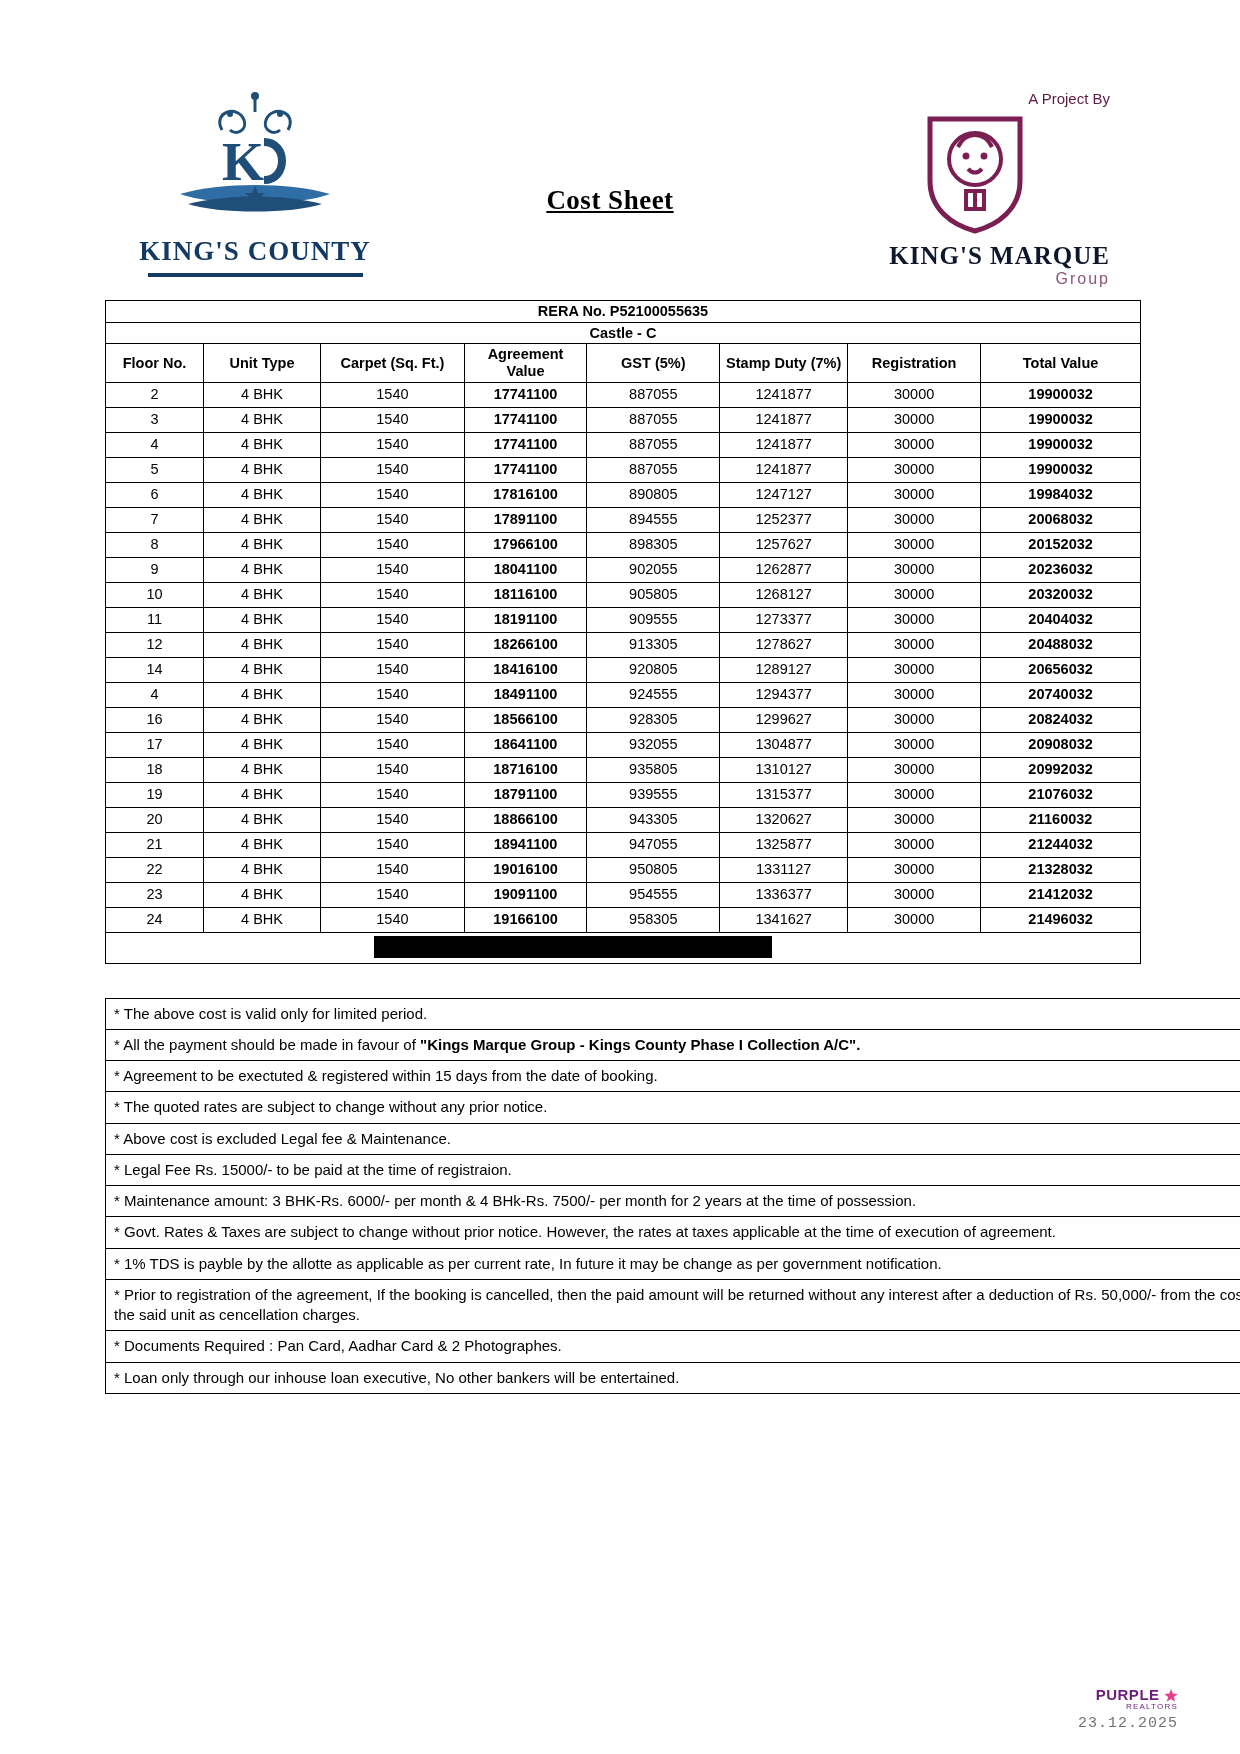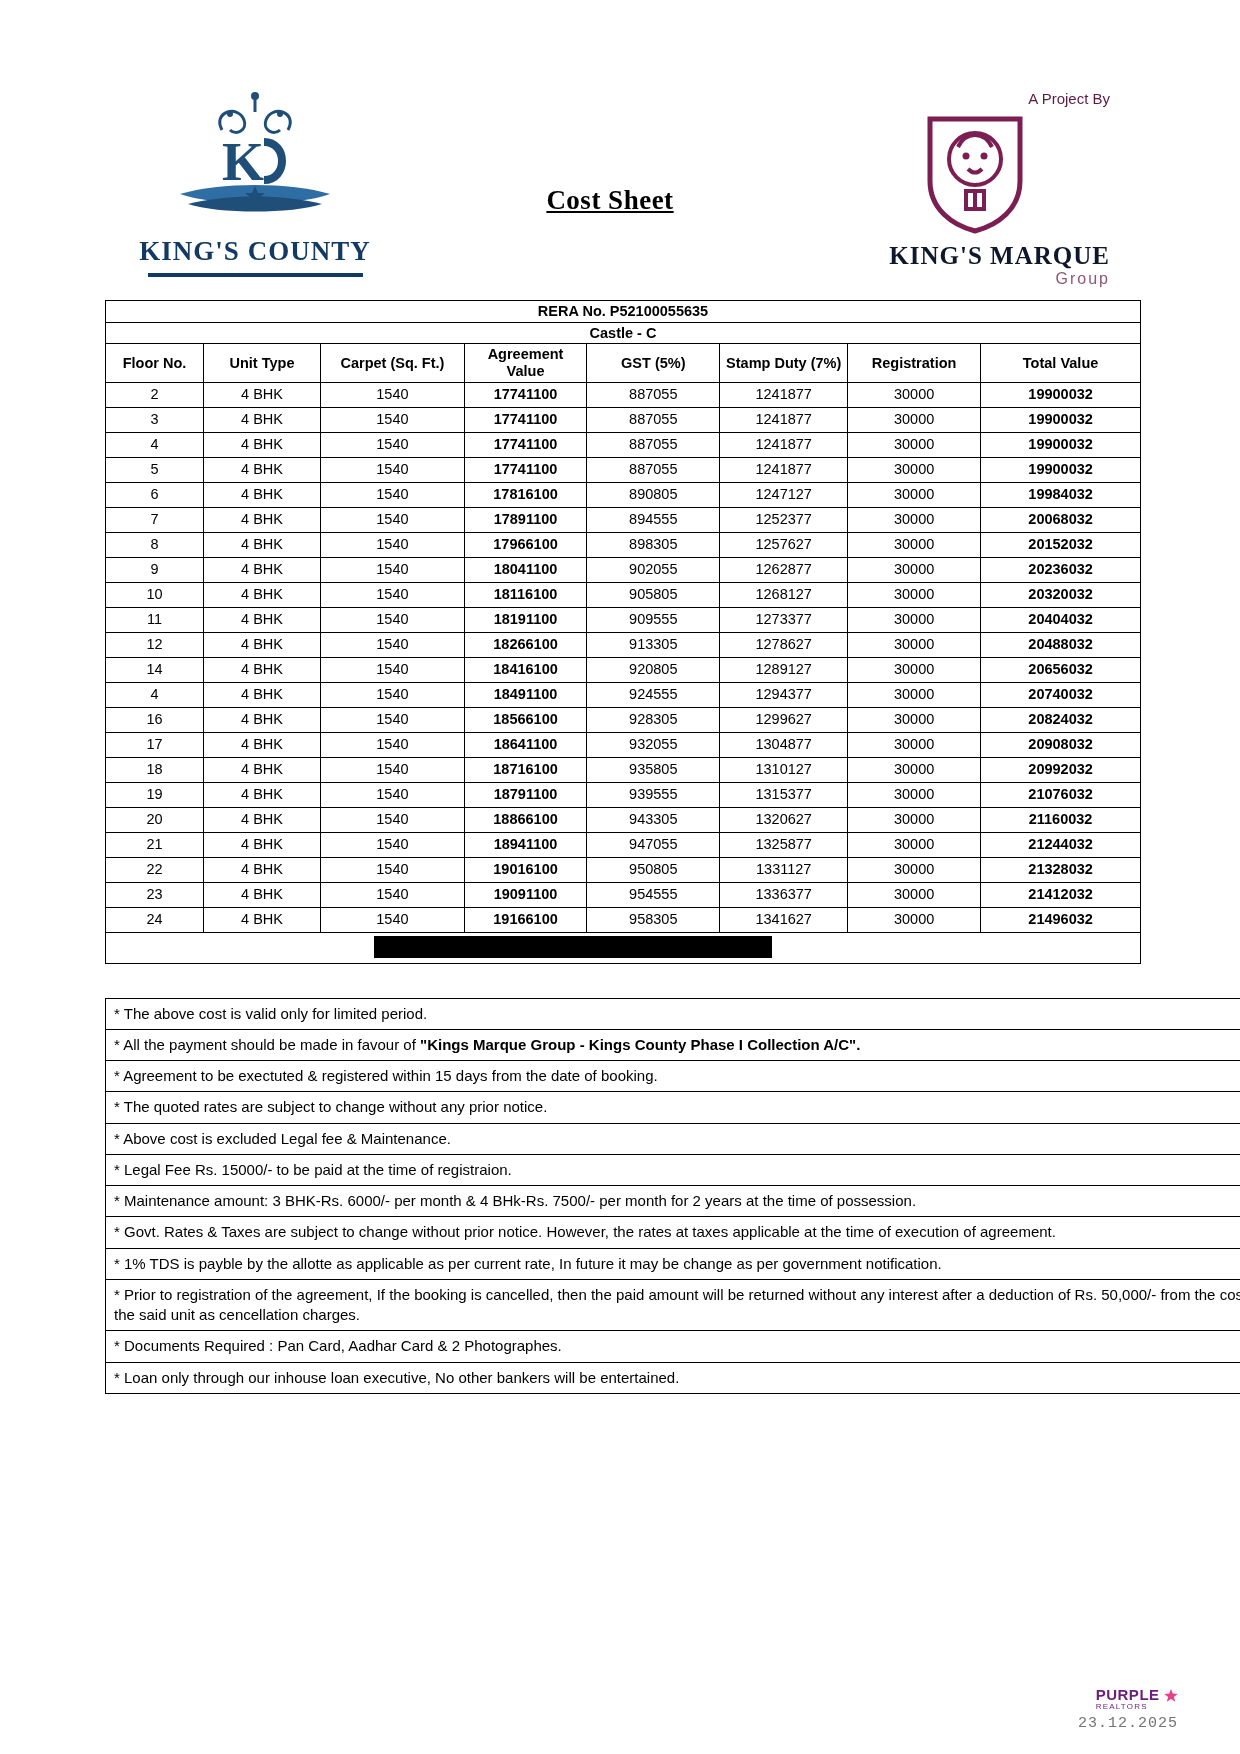--- a/index.html
+++ b/index.html
@@ -171,21 +171,21 @@
 
   
   .footer {
     position: absolute;
     right: 62px;
     bottom: 22px;
     text-align: right;
   }
   .pr-logo {
     display: inline-block;
-    text-align: left;
+    text-align: right;
     line-height: 1;
   }
   .pr-word {
     font-family: "Liberation Sans", sans-serif;
     font-weight: bold;
     font-size: 15px;
     color: #6b1f7a;
     letter-spacing: 0.5px;
   }
   .pr-sub {

